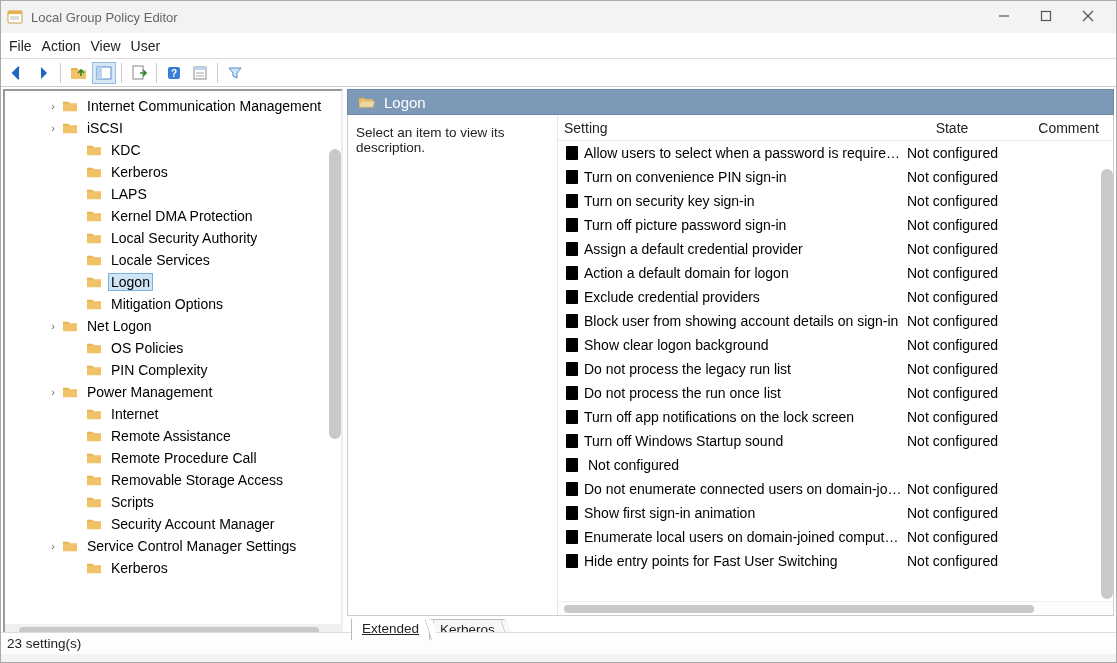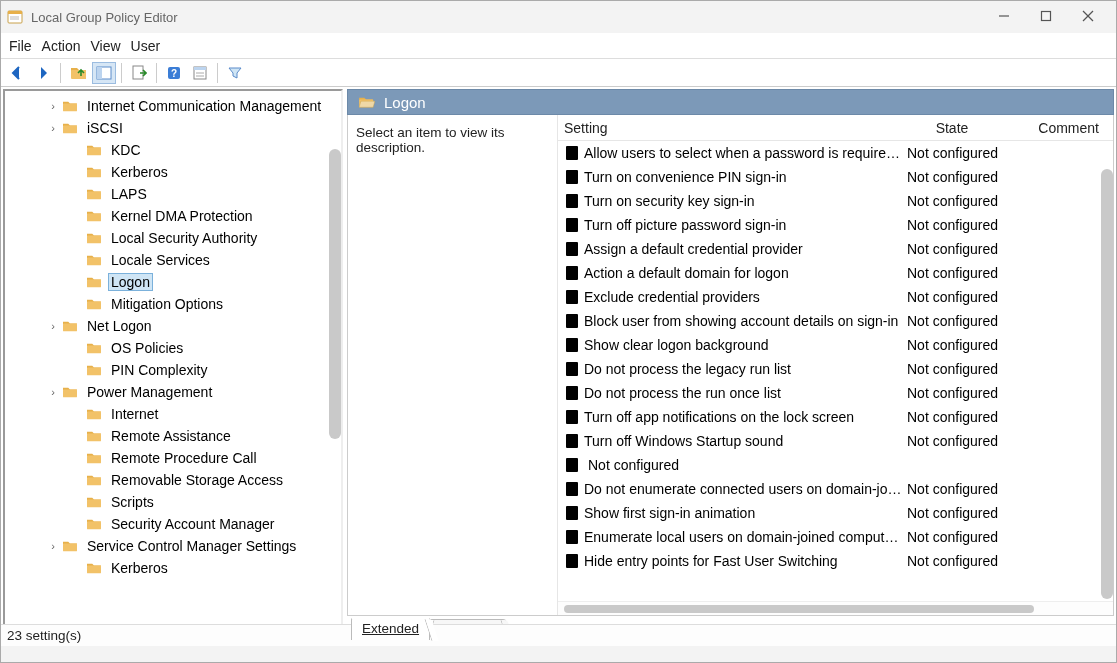--- a/index.html
+++ b/index.html
@@ -62,21 +62,21 @@
 
   
   .tabs { height: 24px; display: flex; align-items: flex-end; padding-left: 4px; font-size: 13.5px; color: #222; }
   .tab { height: 22px; padding: 2px 10px 0 10px; border: 1px solid #bbb; border-bottom: none; margin-right: -1px; background: #fff; position: relative; border-top-left-radius: 3px; border-top-right-radius: 3px; cursor: default;}
   .tab.active { border-top: 2px solid #fff; height: 23px; z-index: 2; text-decoration: underline; }
   .tab.inactive { background: #f7f7f7; transform: translateY(1px); border-left-color:#ddd; }
   .tab.inactive::before { content:""; position:absolute; left:-6px; bottom:-1px; width:6px; height:22px; background:#fff; border-right:1px solid #bbb; transform: skewX(-18deg); border-top-left-radius:3px; z-index:-1;}
   .tab::after { content:""; position:absolute; right:-6px; bottom:-1px; width:6px; height:22px; border-left:1px solid #bbb; background:inherit; transform: skewX(18deg); border-top-right-radius:3px;}
 
   
-  .statusbar { height: 22px; display: flex; align-items: center; padding: 0 6px; font-size: 13.5px; color: #222; background: #fdfdfd; border-top: 1px solid #ddd; position: absolute; bottom: 16px; left: 0; right: 0;}
+  .statusbar { height: 22px; display: flex; align-items: center; padding: 0 6px; font-size: 13.5px; color: #222; background: #fdfdfd; border-top: 1px solid #ddd; position: absolute; bottom: 8px; left: 0; right: 0;}
 
   
   .folder-svg-body { fill: #f2c268; }
   .folder-svg-tab { fill: #e7b04a; }
   .folder-open-svg { fill: #efd8a7; stroke: #c9a14a; stroke-width: .5; }
 </style>
 </head>
 <body>
 
 <svg width="0" height="0" style="position:absolute">

